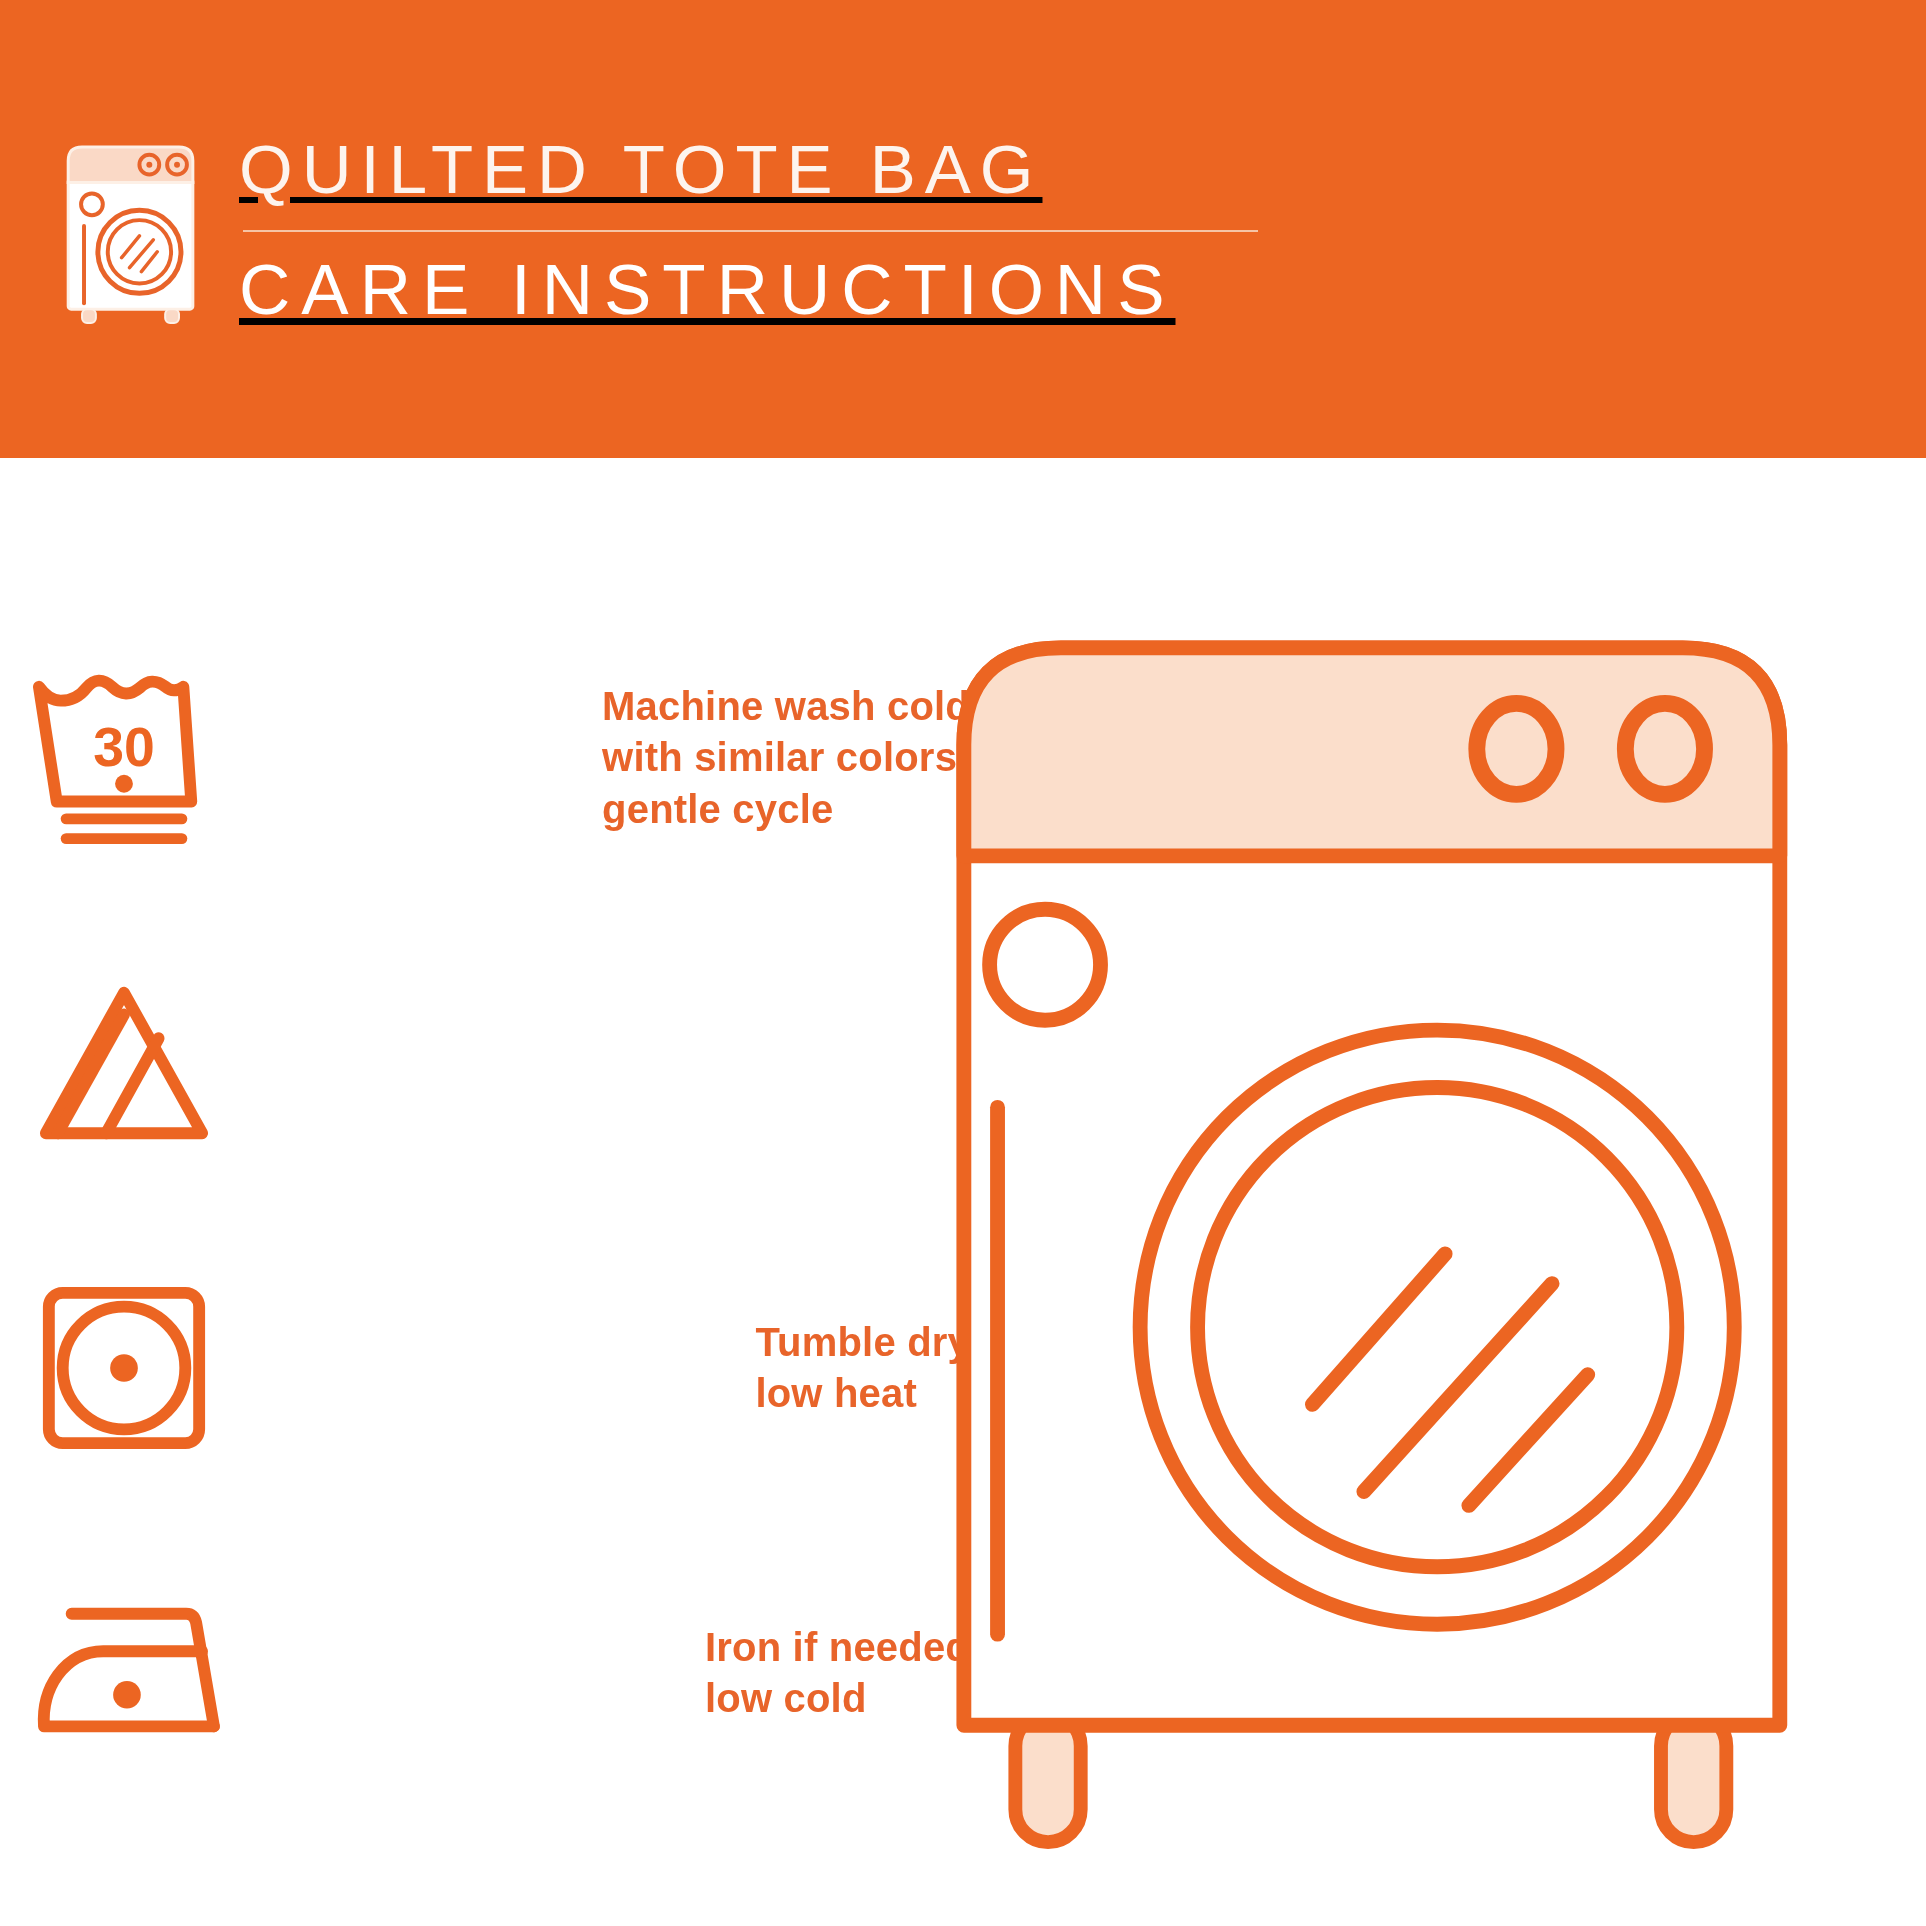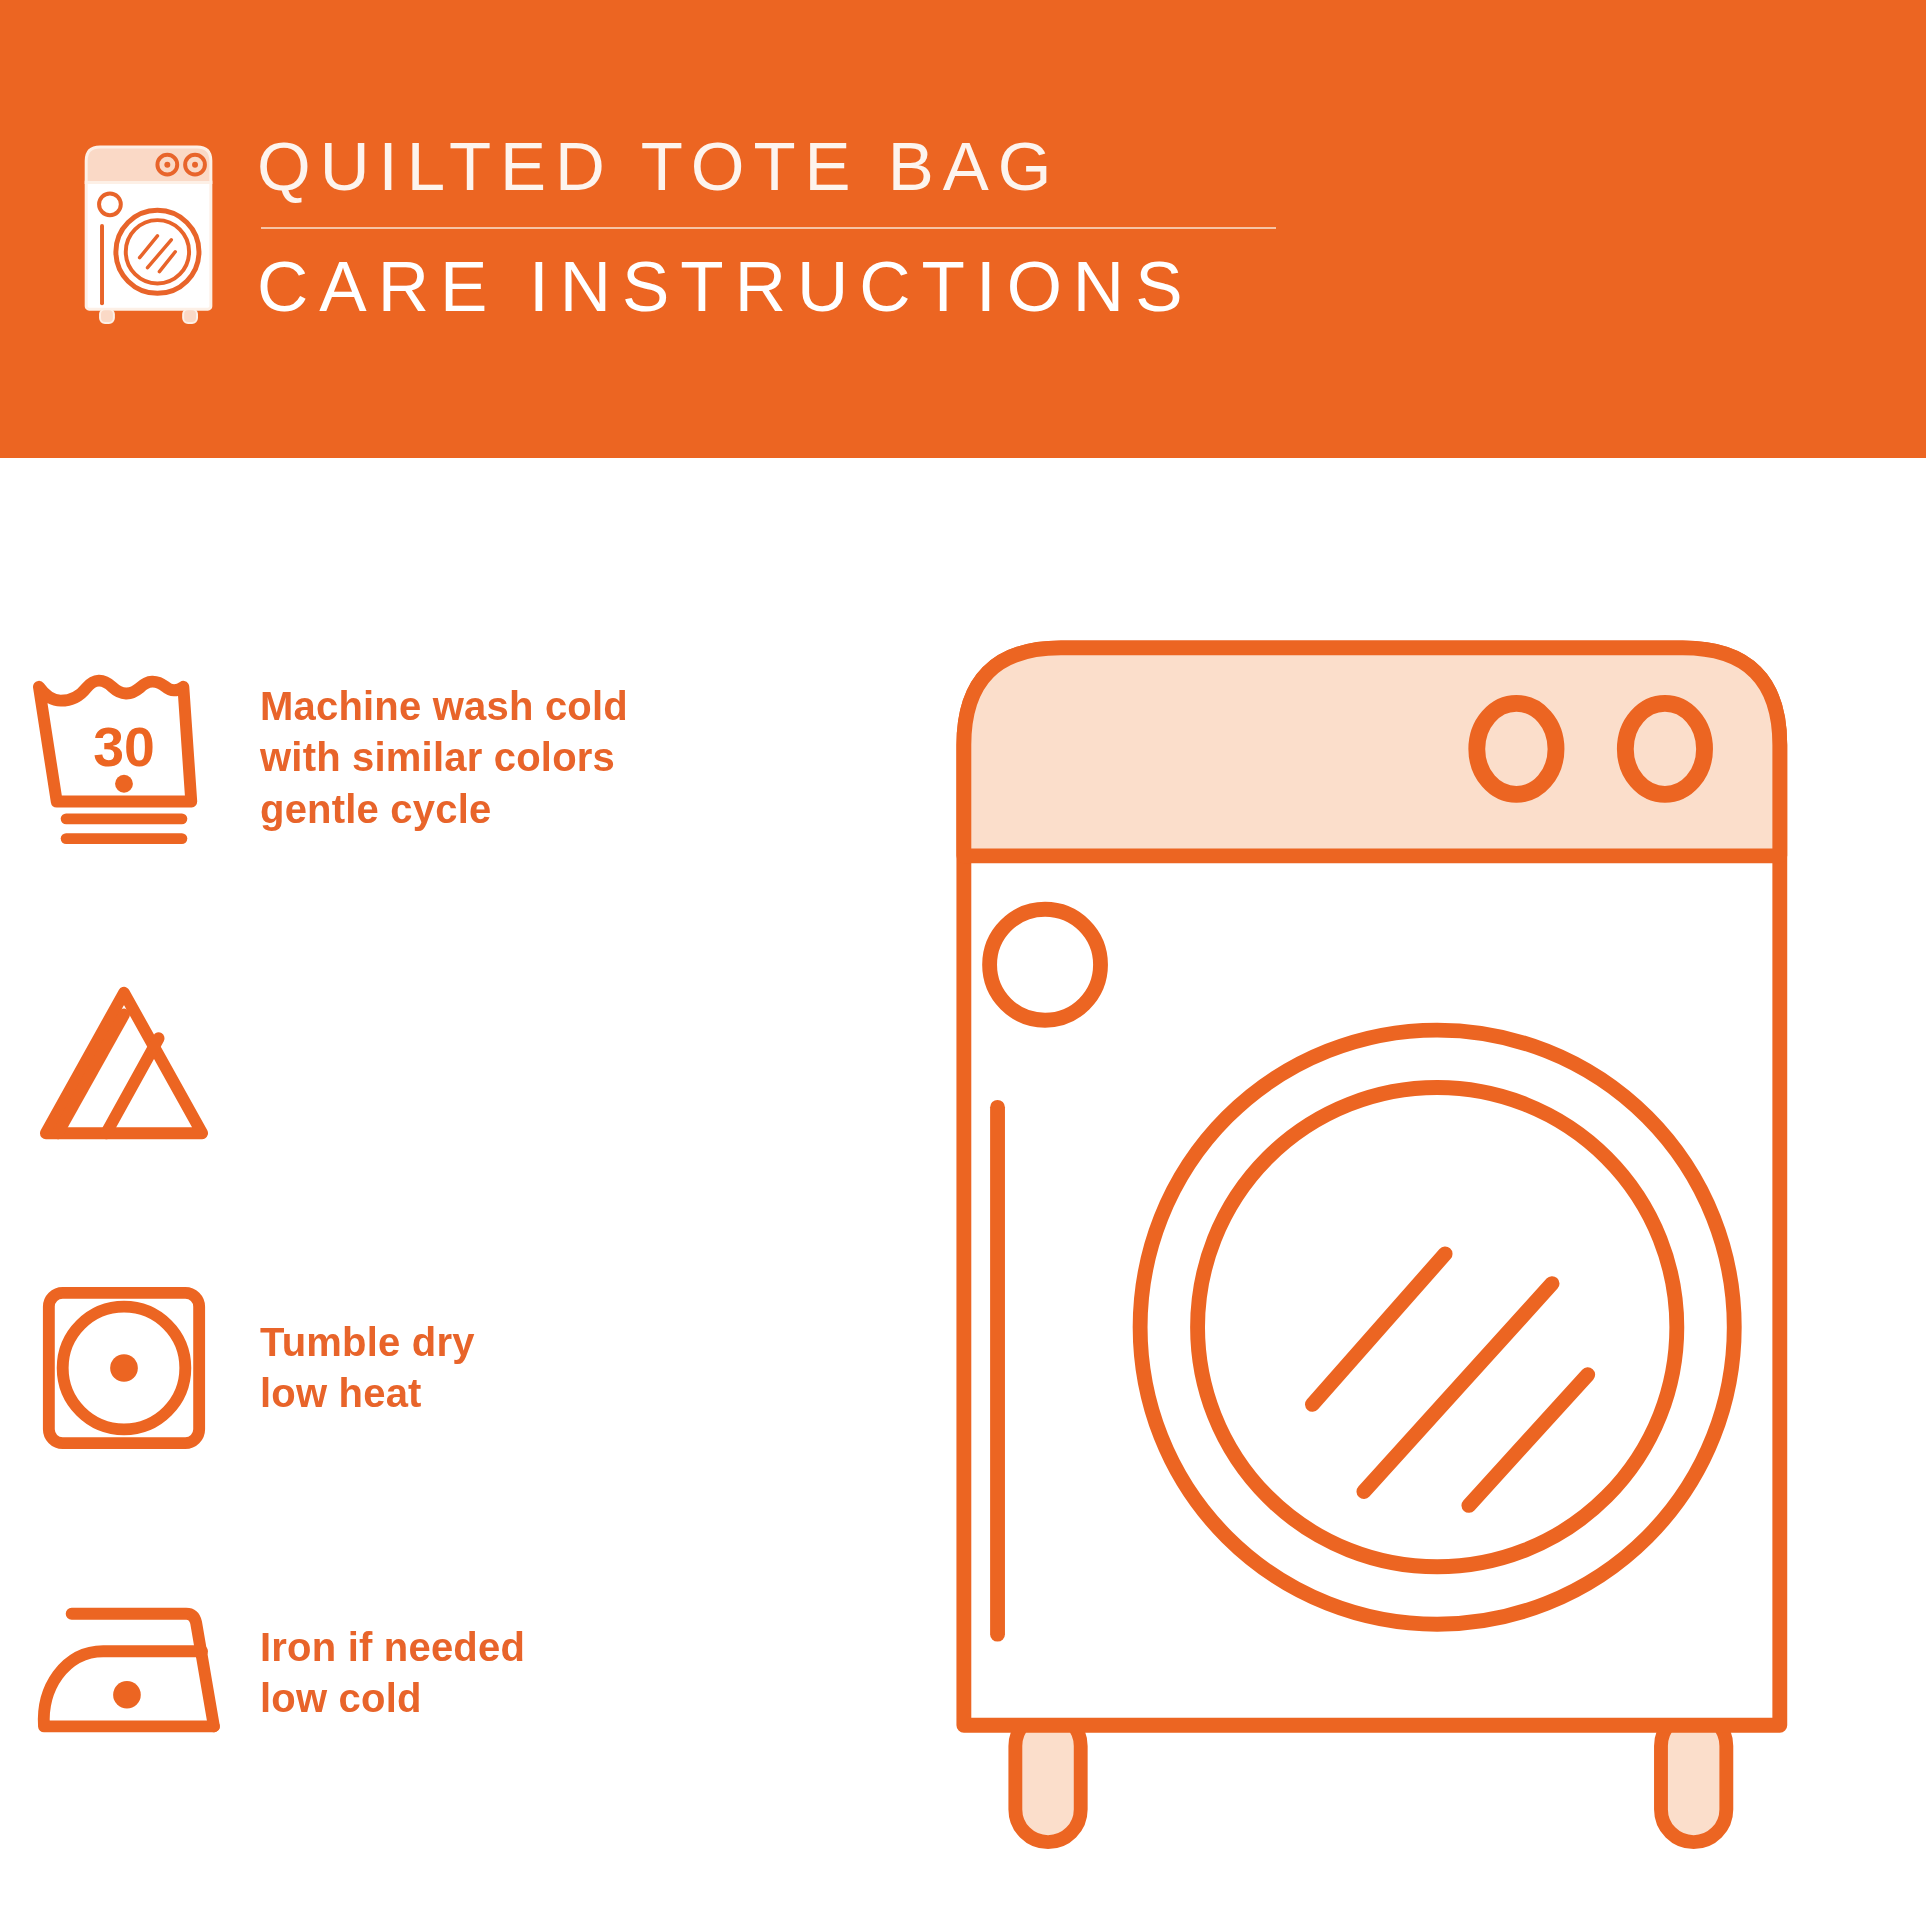--- a/index.html
+++ b/index.html
@@ -10,22 +10,22 @@
     overflow:hidden;
     position:relative;
   }
   
   .header{
     position:absolute;left:0;top:0;width:1927px;height:458px;
     background:#EC6522;
     box-sizing:border-box;
   }
   .header-inner{
-    position:absolute;left:76px;top:127px;
-    display:flex;align-items:center;
+    position:absolute;left:58px;top:127px;
+    display:flex;align-items:flex-end;text-decoration:underline;
   }
   .header-icon{width:149px;height:188px;flex:none;margin-top:10px;}
   .header-text{margin-left:32px;padding-top:2px;}
   .title-main{
     color:#FDF4EE;
     font-size:69px;
     letter-spacing:9px;
     line-height:1;
     font-weight:400;
     white-space:nowrap;
@@ -44,20 +44,21 @@
   }
 
   
   .care-list{
     position:absolute;left:0;top:634px;width:970px;
   }
   .care-row{
     display:flex;align-items:center;
     height:248px;
     margin-bottom:57px;
+    justify-content:space-between;
   }
   .care-sym{
     width:248px;flex:none;
     display:flex;align-items:center;justify-content:center;
   }
   .care-label{
     color:#E8642A;
     font-size:40px;
     line-height:1.28;
     font-weight:700;

